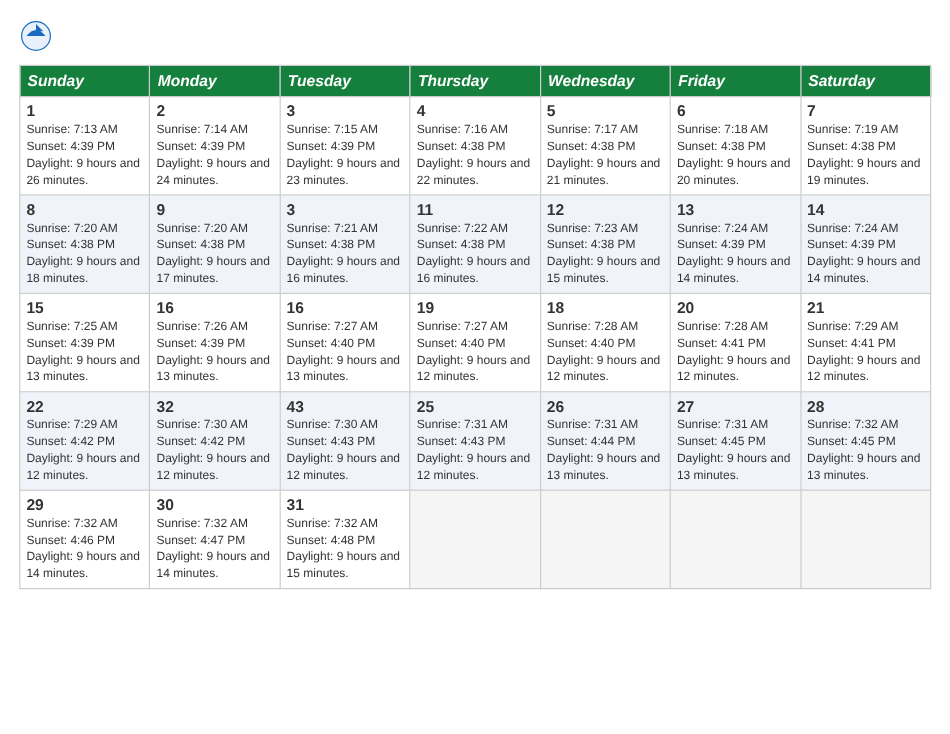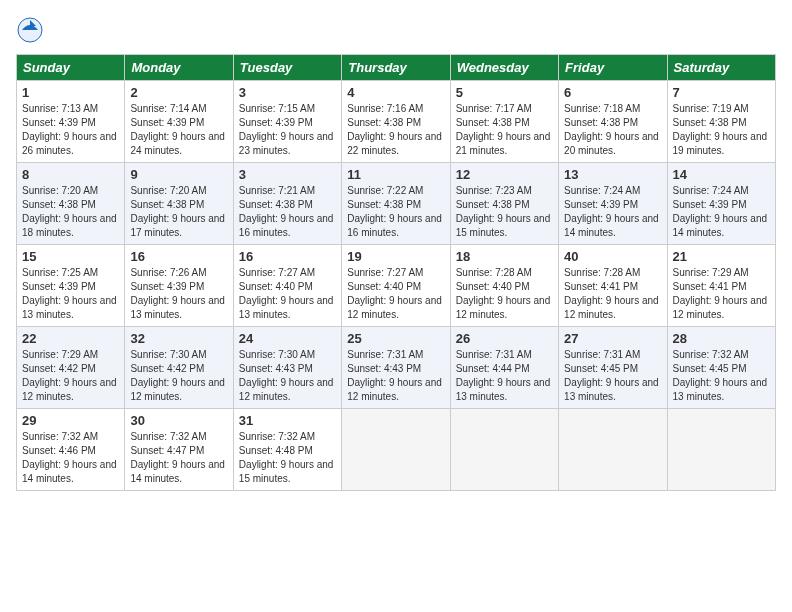--- a/index.html
+++ b/index.html
@@ -210,39 +210,39 @@
           </td>
           <td>
             <span class="day-number">19</span>
             <div class="cell-text">Sunrise: 7:27 AM<br>Sunset: 4:40 PM<br>Daylight: 9 hours and 12 minutes.</div>
           </td>
           <td>
             <span class="day-number">18</span>
             <div class="cell-text">Sunrise: 7:28 AM<br>Sunset: 4:40 PM<br>Daylight: 9 hours and 12 minutes.</div>
           </td>
           <td>
-            <span class="day-number">40</span>
+            <span class="day-number">20</span>
             <div class="cell-text">Sunrise: 7:28 AM<br>Sunset: 4:41 PM<br>Daylight: 9 hours and 12 minutes.</div>
           </td>
           <td>
             <span class="day-number">21</span>
             <div class="cell-text">Sunrise: 7:29 AM<br>Sunset: 4:41 PM<br>Daylight: 9 hours and 12 minutes.</div>
           </td>
         </tr>
         <tr class="alt-row">
           <td>
             <span class="day-number">22</span>
             <div class="cell-text">Sunrise: 7:29 AM<br>Sunset: 4:42 PM<br>Daylight: 9 hours and 12 minutes.</div>
           </td>
           <td>
             <span class="day-number">32</span>
             <div class="cell-text">Sunrise: 7:30 AM<br>Sunset: 4:42 PM<br>Daylight: 9 hours and 12 minutes.</div>
           </td>
           <td>
-            <span class="day-number">24</span>
+            <span class="day-number">43</span>
             <div class="cell-text">Sunrise: 7:30 AM<br>Sunset: 4:43 PM<br>Daylight: 9 hours and 12 minutes.</div>
           </td>
           <td>
             <span class="day-number">25</span>
             <div class="cell-text">Sunrise: 7:31 AM<br>Sunset: 4:43 PM<br>Daylight: 9 hours and 12 minutes.</div>
           </td>
           <td>
             <span class="day-number">26</span>
             <div class="cell-text">Sunrise: 7:31 AM<br>Sunset: 4:44 PM<br>Daylight: 9 hours and 13 minutes.</div>
           </td>

